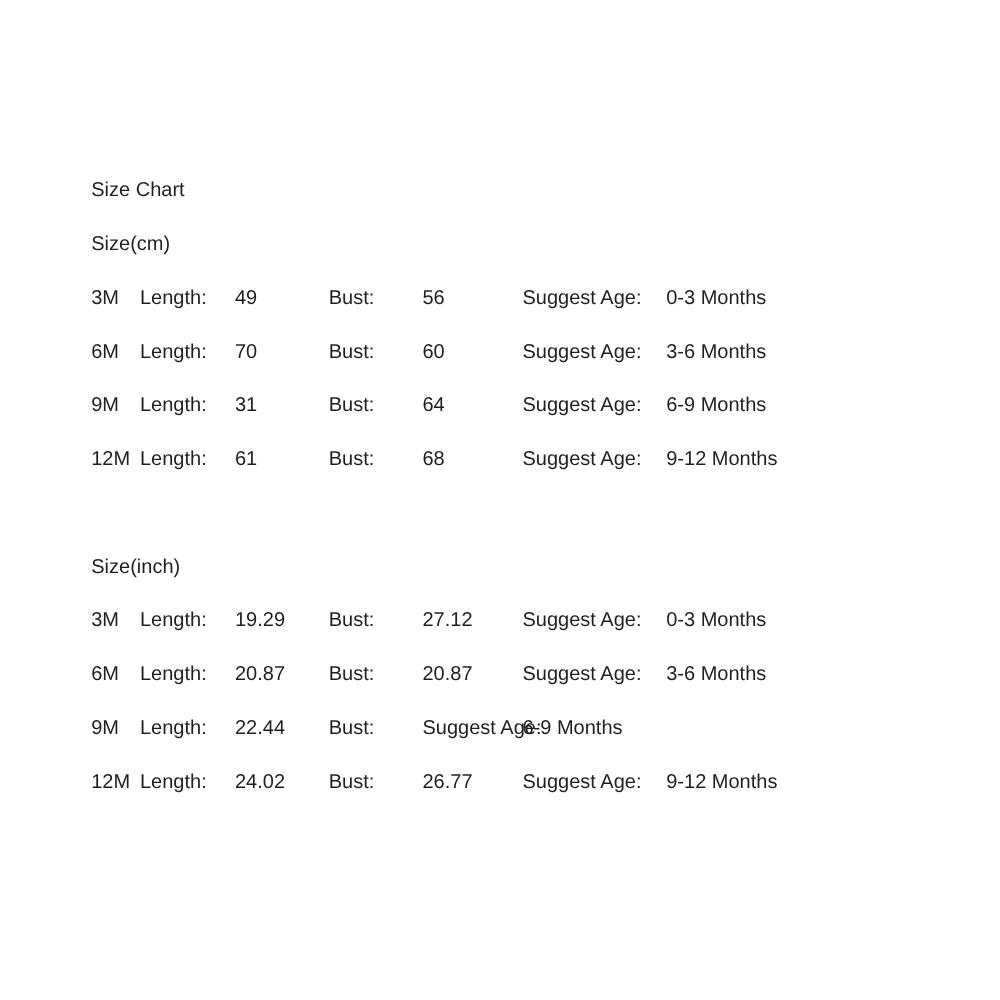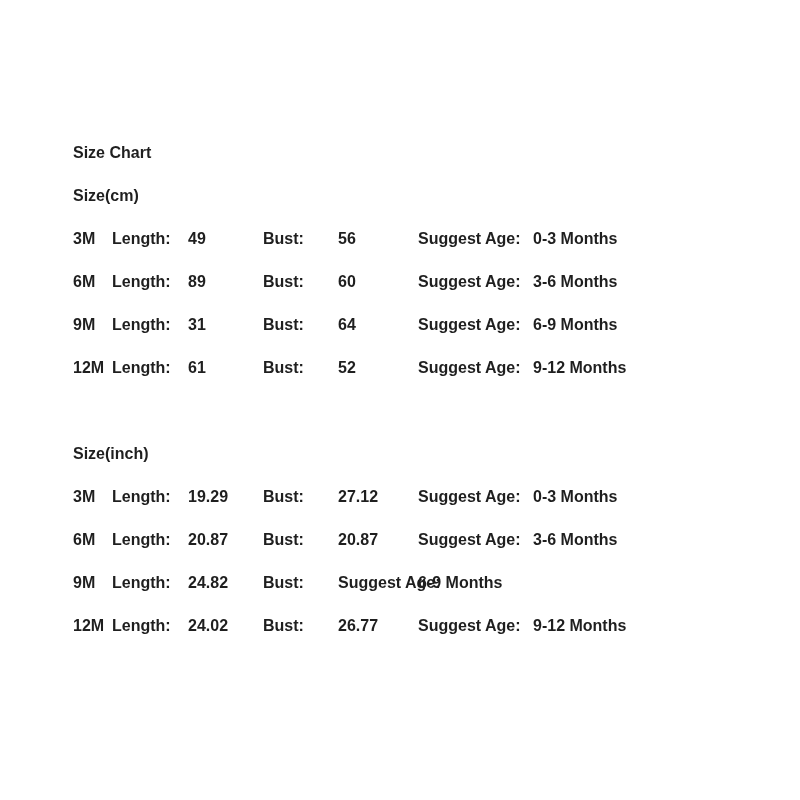--- a/index.html
+++ b/index.html
@@ -15,21 +15,20 @@
     top: 0;
     left: 0;
     width: 800px;
     height: 800px;
     background: #ffffff;
     font-family: "Liberation Sans", sans-serif;
     font-size: 16px;
     color: #1f1f1f;
     box-sizing: border-box;
     padding: 131px 20px 0 73px;
-    font-weight: bold;
   }
   .line {
     height: 43px;
     line-height: 43px;
     white-space: nowrap;
   }
   .row {
     display: grid;
     grid-template-columns: 39px 76px 75px 75px 80px 115px auto;
     height: 43px;
@@ -55,21 +54,21 @@
     <span>49</span>
     <span>Bust:</span>
     <span>56</span>
     <span>Suggest Age:</span>
     <span>0-3 Months</span>
   </div>
 
   <div class="row">
     <span>6M</span>
     <span>Length:</span>
-    <span>89</span>
+    <span>70</span>
     <span>Bust:</span>
     <span>60</span>
     <span>Suggest Age:</span>
     <span>3-6 Months</span>
   </div>
 
   <div class="row">
     <span>9M</span>
     <span>Length:</span>
     <span>31</span>
@@ -77,21 +76,21 @@
     <span>64</span>
     <span>Suggest Age:</span>
     <span>6-9 Months</span>
   </div>
 
   <div class="row">
     <span>12M</span>
     <span>Length:</span>
     <span>61</span>
     <span>Bust:</span>
-    <span>52</span>
+    <span>68</span>
     <span>Suggest Age:</span>
     <span>9-12 Months</span>
   </div>
 
   <div class="spacer"></div>
 
   <div class="line">Size(inch)</div>
 
   <div class="row">
     <span>3M</span>
@@ -109,21 +108,21 @@
     <span>20.87</span>
     <span>Bust:</span>
     <span>20.87</span>
     <span>Suggest Age:</span>
     <span>3-6 Months</span>
   </div>
 
   <div class="row">
     <span>9M</span>
     <span>Length:</span>
-    <span>24.82</span>
+    <span>22.44</span>
     <span>Bust:</span>
     <span>Suggest Age:</span>
     <span>6-9 Months</span>
   </div>
 
   <div class="row">
     <span>12M</span>
     <span>Length:</span>
     <span>24.02</span>
     <span>Bust:</span>

